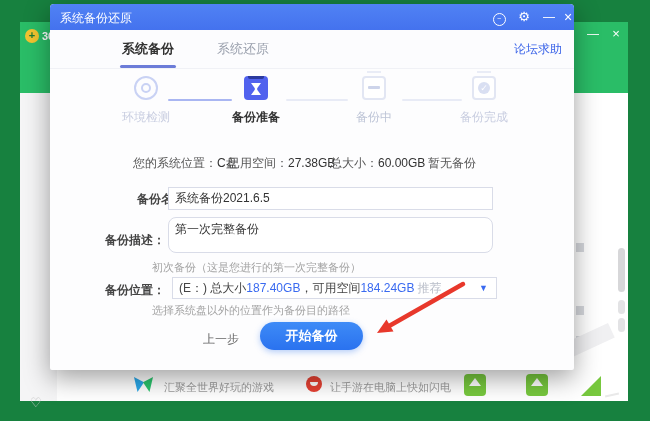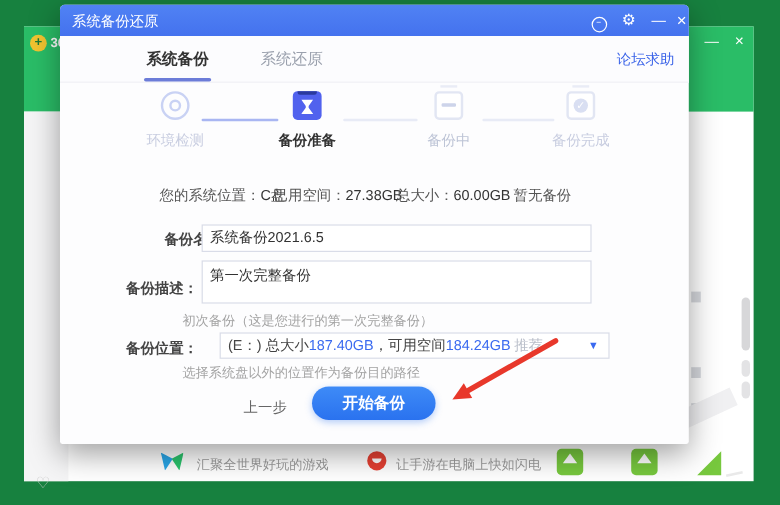--- a/index.html
+++ b/index.html
@@ -79,24 +79,24 @@
   .summary{position:absolute;left:0;top:151px;right:0;height:16px;font-size:12px;color:#555;}
   .sum-i{position:absolute;top:0;white-space:nowrap;}
   .sum-i .v{color:#333;}
   .sum-1{left:83px;} .sum-2{left:178px;} .sum-3{left:280px;} .sum-4{left:378px;}
 
   .f-label{position:absolute;left:55px;font-size:12px;font-weight:bold;color:#444;white-space:nowrap;}
   .lb-name{top:187px;margin-left:32px;} .lb-desc{top:228px;} .lb-loc{top:278px;}
   .inp{position:absolute;left:118px;width:311px;border:1px solid #d9dce8;background:#fff;font-size:12px;color:#333;
        padding:0 6px;outline:none;font-family:"Liberation Sans","DejaVu Sans",sans-serif;}
   .inp-name{top:183px;height:21px;}
-  .inp-desc{top:213px;height:30px;padding-top:4px;resize:none;line-height:14px;}
+  .inp-desc{top:213px;height:30px;padding-top:4px;resize:none;line-height:14px;border-radius:8px;}
   .hint{position:absolute;left:102px;font-size:11px;color:#a3a3a3;white-space:nowrap;}
   .hint-desc{top:256px;} .hint-loc{top:299px;}
-  .selbox{position:absolute;left:133px;top:273px;width:311px;height:20px;border:1px solid #d9dce8;background:#fff;
+  .selbox{position:absolute;left:122px;top:273px;width:311px;height:20px;border:1px solid #d9dce8;background:#fff;
           font-size:12px;color:#444;line-height:20px;padding:0 6px;white-space:nowrap;cursor:default;}
   .selbox .blue{color:#3a6af0;}
   .selbox .rec{color:#b9bec9;margin-left:3px;}
   .sel-caret{position:absolute;right:8px;top:0;color:#3a6af0;font-size:9px;}
 
   .btn-prev{position:absolute;left:153px;top:327px;font-size:12px;color:#666;cursor:default;}
   .btn-start{position:absolute;left:210px;top:318px;width:103px;height:28px;border-radius:14px;border:none;
              background:linear-gradient(#3e8bf7,#2a72ef);color:#fff;font-size:13px;font-weight:bold;
              text-align:center;line-height:28px;cursor:default;box-shadow:0 2px 6px rgba(42,114,239,.35);}
 

